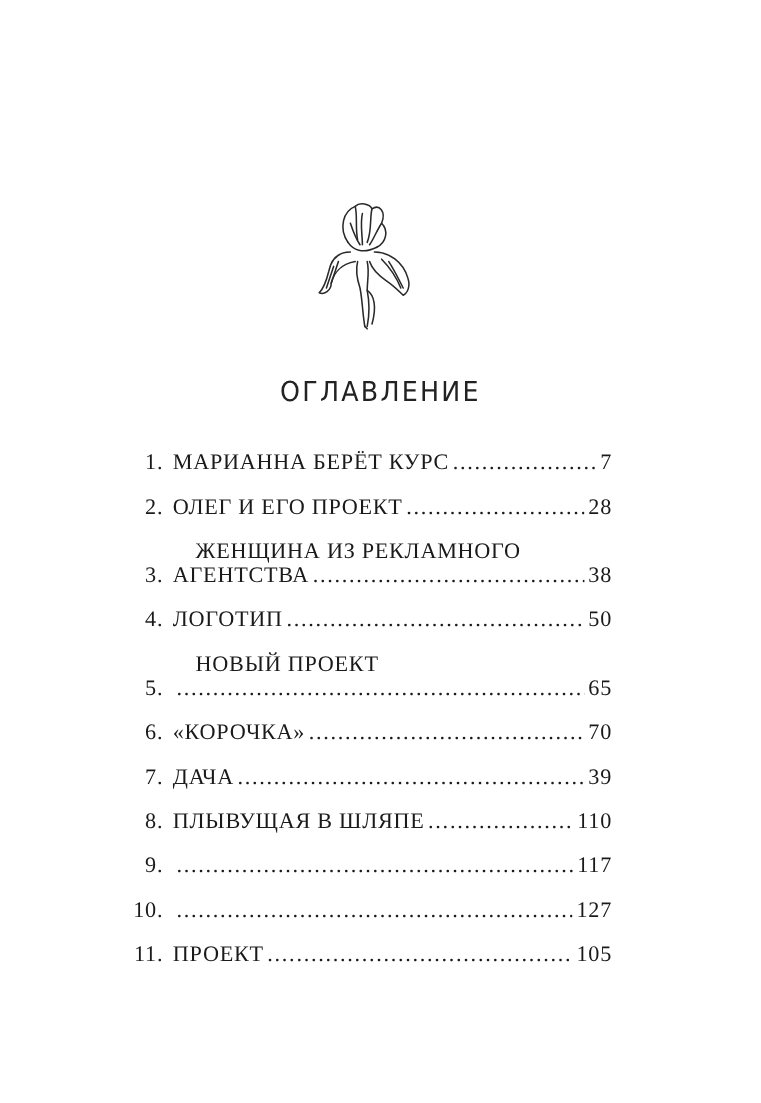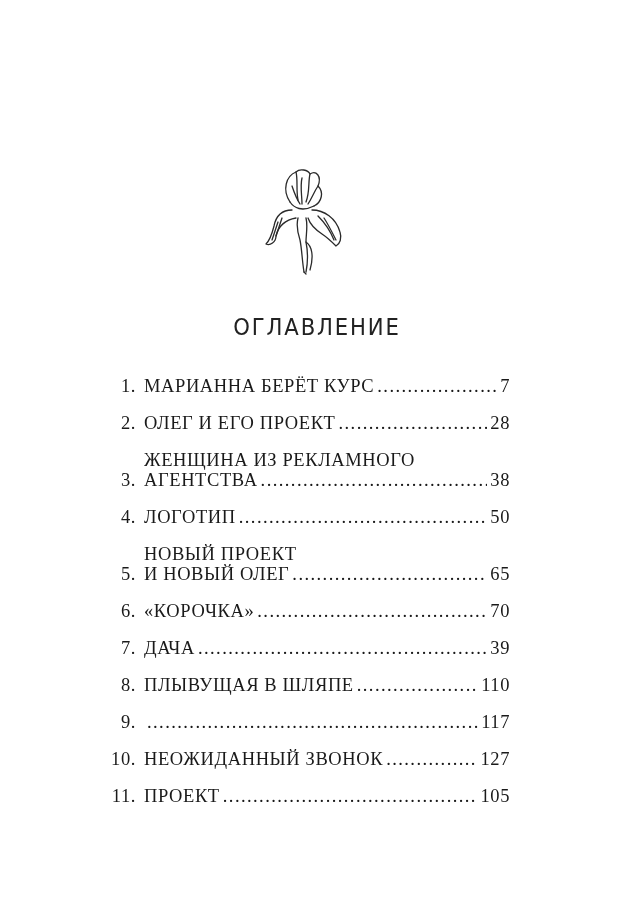--- a/index.html
+++ b/index.html
@@ -23,21 +23,21 @@
       position: absolute; left: 104px; top: 376px; width: 406px;
     }
     .entry {
       display: flex; align-items: flex-end;
       font-size: 18.5px; line-height: 20px;
       letter-spacing: 0.6px;
       margin-bottom: 17px;
     }
     .num { width: 40px; flex: 0 0 40px; text-align: right; padding-right: 8px; box-sizing: border-box; }
     .body { flex: 1; display: flex; flex-direction: column; min-width: 0; }
-    .line { white-space: nowrap; }
+    .line { white-space: nowrap; margin-left: 19px; }
     .last { display: flex; align-items: center; }
     .last .txt { white-space: nowrap; }
     .dots {
       flex: 1; overflow: hidden; white-space: nowrap; margin: 0 3px;
       letter-spacing: 3.2px;
     }
     .dots::after {
       content: ". . . . . . . . . . . . . . . . . . . . . . . . . . . . . . . . . . . . . . . . . . . . . . . . . . . . . . . . . . . . . .";
       letter-spacing: -1.6px;
     }
@@ -113,21 +113,20 @@
           <span class="dots"></span>
           <span class="page">50</span>
         </div>
       </div>
     </div>
     <div class="entry">
       <div class="num">5.</div>
       <div class="body">
         <div class="line">НОВЫЙ ПРОЕКТ</div>
         <div class="last">
-          <span class="txt">И НОВЫЙ ОЛЕГ</span>
           <span class="dots"></span>
           <span class="page">65</span>
         </div>
       </div>
     </div>
     <div class="entry">
       <div class="num">6.</div>
       <div class="body">
         <div class="last">
           <span class="txt">«КОРОЧКА»</span>
@@ -162,21 +161,20 @@
         <div class="last">
           <span class="dots"></span>
           <span class="page">117</span>
         </div>
       </div>
     </div>
     <div class="entry">
       <div class="num">10.</div>
       <div class="body">
         <div class="last">
-          <span class="txt">НЕОЖИДАННЫЙ ЗВОНОК</span>
           <span class="dots"></span>
           <span class="page">127</span>
         </div>
       </div>
     </div>
     <div class="entry">
       <div class="num">11.</div>
       <div class="body">
         <div class="last">
           <span class="txt">ПРОЕКТ</span>

